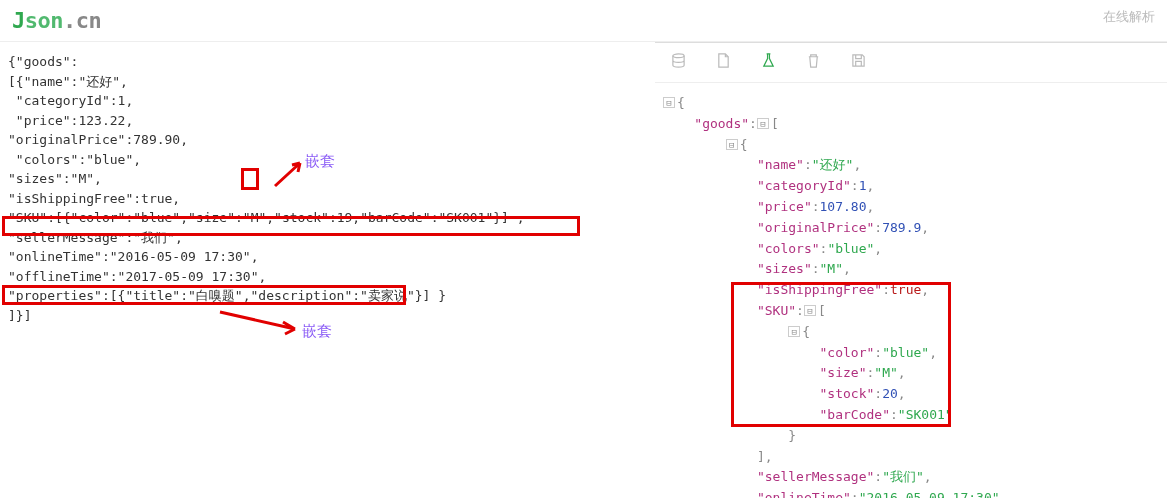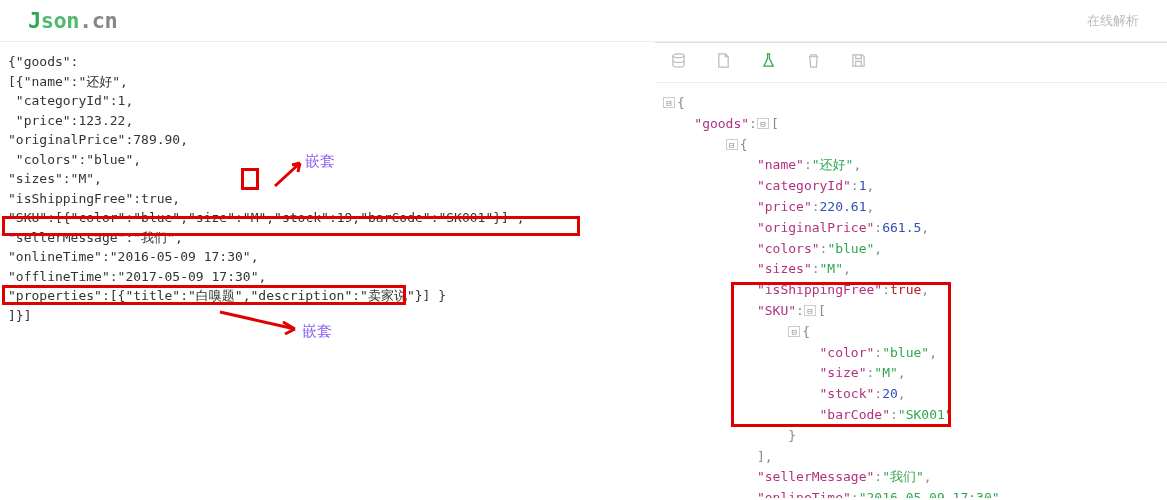--- a/index.html
+++ b/index.html
@@ -1,17 +1,17 @@
 <!DOCTYPE html>
 <html><head>
   <meta charset="utf-8">
   <style>
     * { box-sizing: border-box; margin: 0; padding: 0; }
     body { font-family: Menlo, Monaco, Consolas, monospace; font-size: 13px; width: 1167px; height: 500px; background: #fff; overflow: hidden; position: relative; }
-    .header { display: flex; justify-content: space-between; align-items: center; padding: 8px 28px; border-bottom: 1px solid #eee; }
+    .header { display: flex; justify-content: space-between; align-items: flex-start; padding: 8px 12px; border-bottom: 1px solid #eee; }
     .logo { font-size: 22px; font-weight: bold; letter-spacing: -0.5px; }
     .logo .j { color: #2fa84f; }
     .logo .son { color: #51b96f; }
     .logo .dot { color: #888; }
     .logo .cn { color: #888; }
     .nav-link { color: #bbb; font-size: 13px; font-family: -apple-system, sans-serif; text-decoration: none; margin-left: 32px; }
     .main { display: flex; height: calc(100% - 44px); }
     .left-pane { width: 655px; padding: 10px 8px; position: relative; background: #fff; font-family: Menlo, Monaco, monospace; line-height: 1.5; color: #333; overflow: hidden; }
     .left-pane .code-line { white-space: pre; }
     .right-pane { flex: 1; border-top: 1px solid #ddd; background: #fff; display: flex; flex-direction: column; }
@@ -92,22 +92,22 @@
       <span class="tool-icon"><svg width="15" height="15" viewBox="0 0 16 16">
             <path d="M2 2h10l2 2v10H2zM5 2v4h6V2M5 14v-5h6v5" fill="none" stroke="currentColor" stroke-width="1.3"></path>
           </svg></span>
     </div>
     <div class="tree" style="position:relative;">
       <div class="tree-line"><span class="toggle">⊟</span><span class="punct">{</span></div>
       <div class="tree-line">    <span class="key">"goods"</span><span class="punct">:</span><span class="toggle">⊟</span><span class="punct">[</span></div>
       <div class="tree-line">        <span class="toggle">⊟</span><span class="punct">{</span></div>
       <div class="tree-line">            <span class="key">"name"</span><span class="punct">:</span><span class="str">"还好"</span><span class="punct">,</span></div>
       <div class="tree-line">            <span class="key">"categoryId"</span><span class="punct">:</span><span class="num">1</span><span class="punct">,</span></div>
-      <div class="tree-line">            <span class="key">"price"</span><span class="punct">:</span><span class="num">220.61</span><span class="punct">,</span></div>
-      <div class="tree-line">            <span class="key">"originalPrice"</span><span class="punct">:</span><span class="num">661.5</span><span class="punct">,</span></div>
+      <div class="tree-line">            <span class="key">"price"</span><span class="punct">:</span><span class="num">107.80</span><span class="punct">,</span></div>
+      <div class="tree-line">            <span class="key">"originalPrice"</span><span class="punct">:</span><span class="num">789.9</span><span class="punct">,</span></div>
       <div class="tree-line">            <span class="key">"colors"</span><span class="punct">:</span><span class="str">"blue"</span><span class="punct">,</span></div>
       <div class="tree-line">            <span class="key">"sizes"</span><span class="punct">:</span><span class="str">"M"</span><span class="punct">,</span></div>
       <div class="tree-line">            <span class="key">"isShippingFree"</span><span class="punct">:</span><span class="bool">true</span><span class="punct">,</span></div>
       <div class="tree-line">            <span class="key">"SKU"</span><span class="punct">:</span><span class="toggle">⊟</span><span class="punct">[</span></div>
       <div class="tree-line">                <span class="toggle">⊟</span><span class="punct">{</span></div>
       <div class="tree-line">                    <span class="key">"color"</span><span class="punct">:</span><span class="str">"blue"</span><span class="punct">,</span></div>
       <div class="tree-line">                    <span class="key">"size"</span><span class="punct">:</span><span class="str">"M"</span><span class="punct">,</span></div>
       <div class="tree-line">                    <span class="key">"stock"</span><span class="punct">:</span><span class="num">20</span><span class="punct">,</span></div>
       <div class="tree-line">                    <span class="key">"barCode"</span><span class="punct">:</span><span class="str">"SK001"</span></div>
       <div class="tree-line">                <span class="punct">}</span></div>

